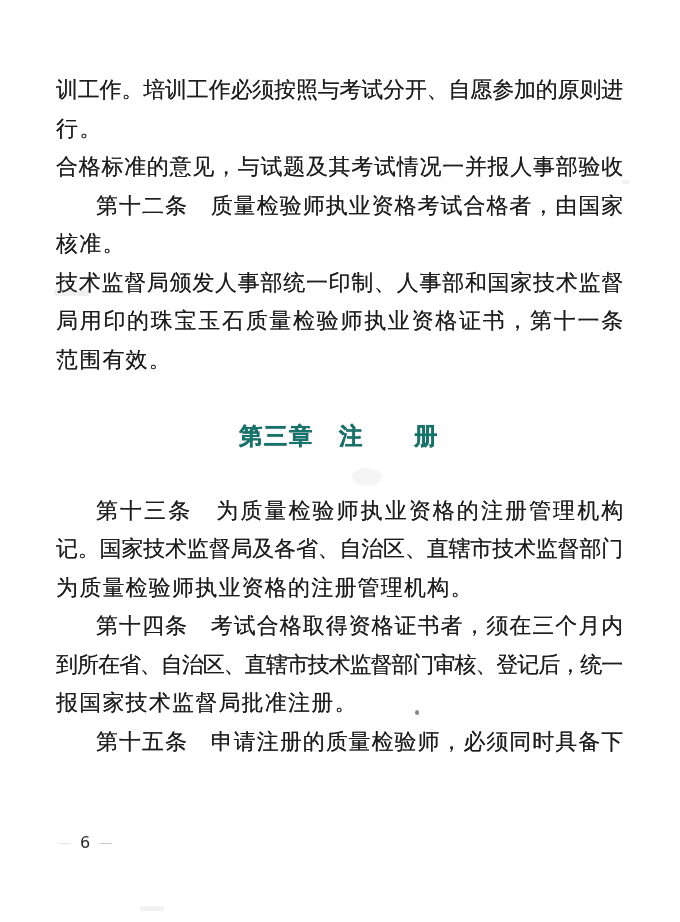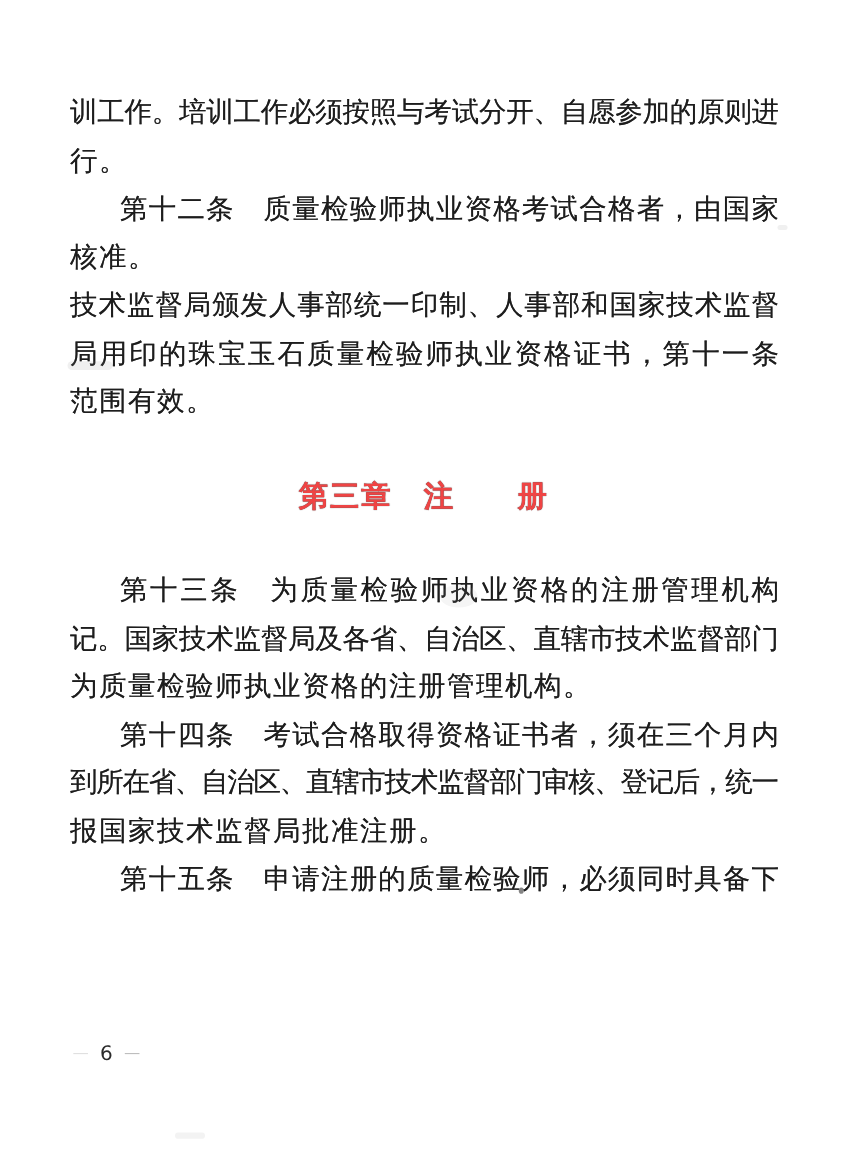--- a/index.html
+++ b/index.html
@@ -34,21 +34,21 @@
   }
   .tline.indent {
     text-indent: 40px;
   }
   .chapter {
     text-align: center;
     font-weight: bold;
     font-size: 23.5px;
     letter-spacing: 1.5px;
     margin: 38px 0 36px 0;
-    color: #ef4444;
+    color: #0f766e;
     text-shadow: 0 0 0.7px rgba(0,0,0,0.85);
   }
   .pagenum {
     position: absolute;
     left: 58px;
     top: 833px;
     display: flex;
     align-items: center;
     gap: 9px;
     font-family: "DejaVu Sans", "Liberation Sans", sans-serif;
@@ -68,20 +68,21 @@
 </head>
 <body>
 
 <div class="page">
 
   <div class="doc">
 
     <div>
       <div class="tline full">训工作。培训工作必须按照与考试分开、自愿参加的原则进</div>
       <div class="tline end">行。</div>
+      <div class="tline full">合格标准的意见，与试题及其考试情况一并报人事部验收</div>
       <div class="tline full indent">第十二条　质量检验师执业资格考试合格者，由国家</div>
       <div class="tline end">核准。</div>
       <div class="tline full">技术监督局颁发人事部统一印制、人事部和国家技术监督</div>
       <div class="tline full">局用印的珠宝玉石质量检验师执业资格证书，第十一条</div>
       <div class="tline end">范围有效。</div>
     </div>
 
     <div class="chapter">第三章　注　　册</div>
 
     <div>

